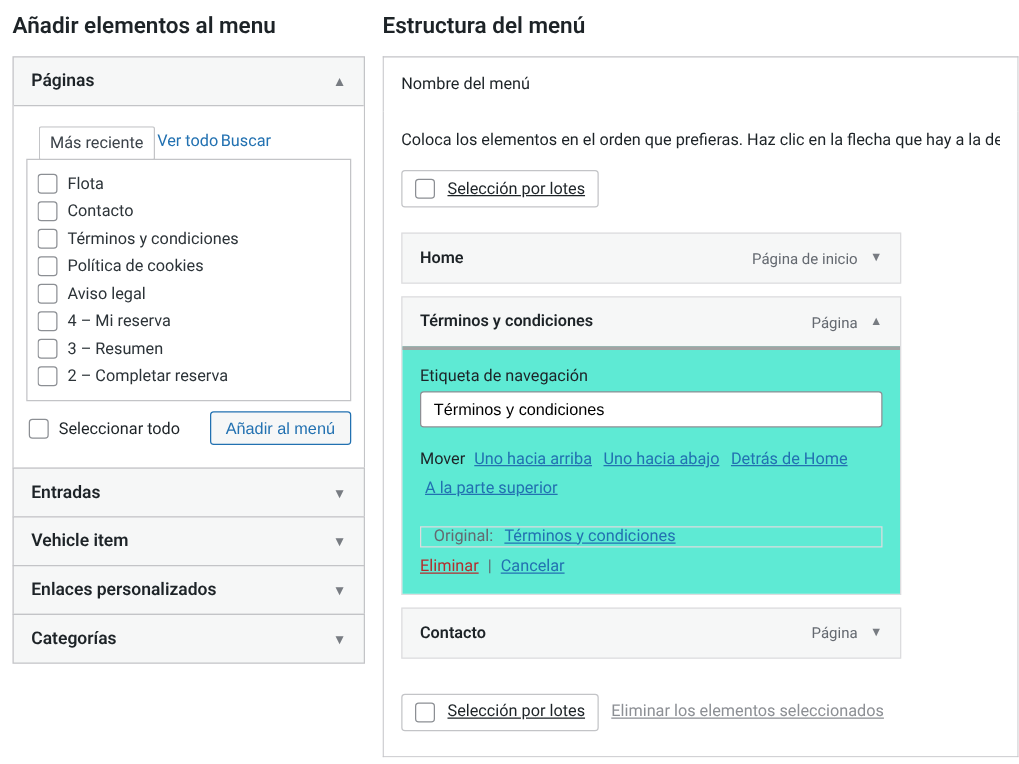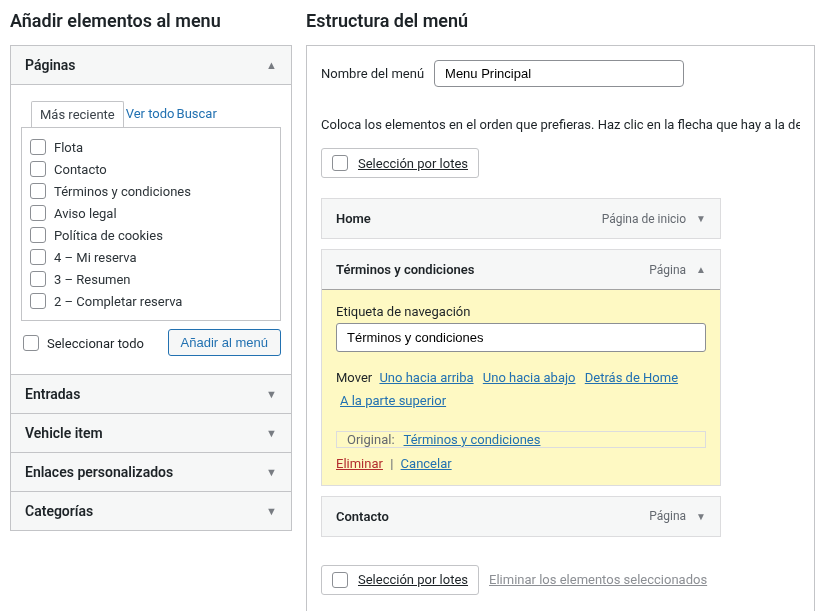--- a/index.html
+++ b/index.html
@@ -194,22 +194,22 @@
   .mi-head {
     display: flex;
     align-items: center;
     padding: 12px 14px;
     font-size: 13px;
   }
   .mi-head .title { font-weight: 600; flex: 1; color: #1d2327; }
   .mi-head .type { color: #646970; font-size: 12px; margin-right: 10px; }
   .mi-head .tri { color: #787c82; font-size: 10px; cursor: pointer; }
   .mi-body {
-    border-top: 1px solid #a3a3a3;
-    background: #fef9c3;
+    border-top: 3px solid #a3a3a3;
+    background: #5eead4;
     padding: 14px;
   }
   .mi-body .fld-label { font-size: 13px; color: #1d2327; margin-bottom: 4px; display: block; }
   .mi-body input.txt {
     width: 100%;
     border: 1px solid #8c8f94;
     border-radius: 3px;
     padding: 6px 10px;
     font-size: 13px;
     margin-bottom: 14px;
@@ -257,25 +257,25 @@
             <div class="chk-row">
                 <input type="checkbox" style="">
                 <label>Contacto</label>
               </div>
             <div class="chk-row">
                 <input type="checkbox" style="">
                 <label>Términos y condiciones</label>
               </div>
             <div class="chk-row">
                 <input type="checkbox" style="">
+                <label>Política de cookies</label>
+              </div>
+            <div class="chk-row">
+                <input type="checkbox" style="">
                 <label>Aviso legal</label>
-              </div>
-            <div class="chk-row">
-                <input type="checkbox" style="">
-                <label>Política de cookies</label>
               </div>
             <div class="chk-row">
                 <input type="checkbox" style="">
                 <label>4 – Mi reserva</label>
               </div>
             <div class="chk-row">
                 <input type="checkbox" style="">
                 <label>3 – Resumen</label>
               </div>
             <div class="chk-row">
@@ -320,21 +320,20 @@
         <span class="arrow">▼</span>
       </div>
     </div>
   </div>
 
   <div class="col-right">
     <h3>Estructura del menú</h3>
 
     <div class="menu-name-row">
       <label>Nombre del menú</label>
-      <input type="text" value="Menu Principal" style="">
     </div>
 
     <div class="menu-body">
       <div class="hint">Coloca los elementos en el orden que prefieras. Haz clic en la flecha que hay a la dere</div>
 
       <div class="bulk-row">
         <div class="bulk-chk">
           <input type="checkbox" style="">
           <span>Selección por lotes</span>
         </div>

